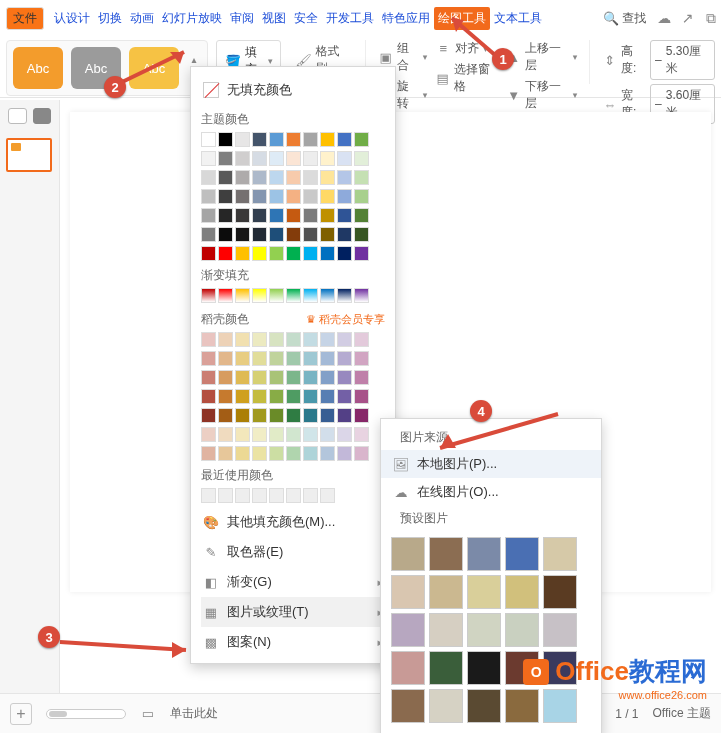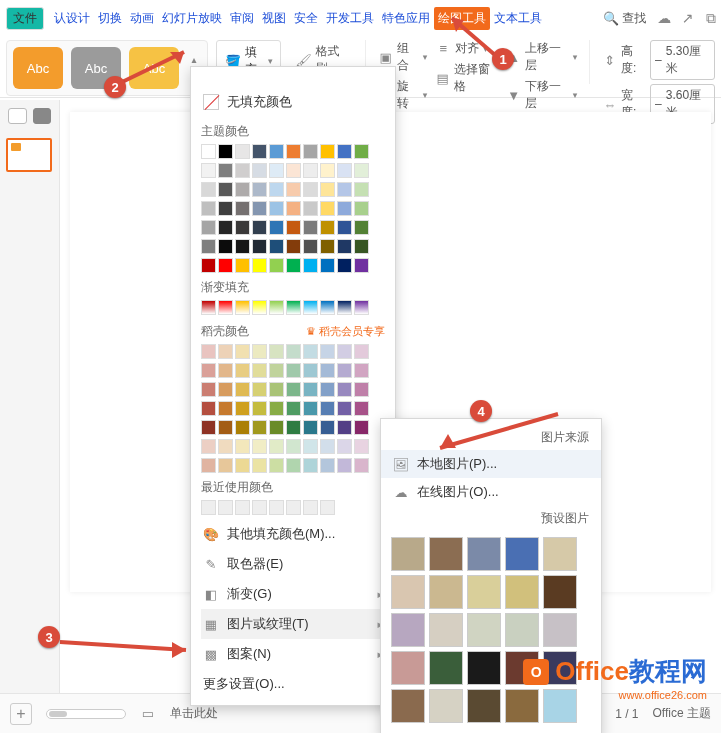--- a/index.html
+++ b/index.html
@@ -1,20 +1,20 @@
 <!DOCTYPE html>
 <html><head>
 <meta charset="utf-8">
 <style>
 * { box-sizing: border-box; margin: 0; padding: 0; font-family: "Microsoft YaHei", sans-serif; }
 body { width: 721px; height: 733px; background: #fff; position: relative; overflow: hidden; font-size: 12px; color: #333; }
 
 
 .tabs { position: absolute; top: 6px; left: 0; right: 0; height: 24px; display: flex; align-items: center; padding-left: 6px; }
-.tabs .file { background:#14b8a6;border:1px solid #ddd;border-radius:3px;padding:2px 6px;margin-right:6px;}
+.tabs .file { background:#f97316;border:1px solid #ddd;border-radius:3px;padding:2px 6px;margin-right:6px;}
 .tabs .tab { padding: 3px 4px; color:#1d4ed8; cursor:pointer;}
 .tabs .tab.active { background:#f26a1b; color:#fff; border-radius:2px;}
 .tabs .spacer{flex:1}
 .tabs .search{display:flex;align-items:center;gap:3px;color:#555;margin:0 8px;}
 .tabs .righticons span{display:inline-block;width:20px;text-align:center;color:#888;font-size:14px;}
 
 
 .toolbar { position:absolute; top:34px; left:0; right:0; height:64px; border-bottom:1px solid #e5e5e5; display:flex; align-items:flex-start; padding:6px 6px 0 6px; gap:8px;}
 .shape-btn { width:50px; height:42px; border-radius:6px; display:flex; align-items:center; justify-content:center; color:#fff; font-size:13px;}
 .shape-btn.orange{background:#f39c2c;}
@@ -35,34 +35,34 @@
 .leftrail .viewbtns{display:flex;gap:6px;padding:8px;}
 .leftrail .vb{width:20px;height:16px;border:1px solid #bbb;border-radius:3px;background:#fff;}
 .leftrail .vb.active{background:#888;border-color:#888;}
 .thumb{margin:6px;width:46px;height:34px;border:2px solid #f26a1b;border-radius:2px;background:#fff;position:relative;}
 .thumb .shape{position:absolute;left:3px;top:3px;width:10px;height:8px;background:#f39c2c;border-radius:1px;}
 
 
 .canvas{position:absolute;top:112px;left:70px;right:10px;height:480px;background:#fff;box-shadow:0 0 6px rgba(0,0,0,.08);}
 
 
-.panel{position:absolute;top:66px;left:190px;width:206px;background:#fff;border:1px solid #d8d8d8;box-shadow:0 4px 12px rgba(0,0,0,.2);padding:20px 10px 6px;z-index:5;}
+.panel{position:absolute;top:66px;left:190px;width:206px;background:#fff;border:1px solid #d8d8d8;box-shadow:0 4px 12px rgba(0,0,0,.2);padding:8px 10px 6px;z-index:5;}
 .panel .item{display:flex;align-items:center;gap:8px;padding:6px 2px;font-size:13px;color:#333;}
 .panel .item.hover{background:#f1f1f1;}
 .panel .item .caret{margin-left:auto;color:#999;font-size:11px;}
 .panel h5{font-size:12px;font-weight:normal;color:#666;margin:6px 0 4px;}
 .swatchrow{display:flex;flex-wrap:wrap;gap:2px;margin-bottom:4px;}
 .sw{width:15px;height:15px;border:1px solid #ddd;}
 .recent .sw{background:#eee;}
 .nofill-box{width:16px;height:16px;border:1px solid #ccc;position:relative;}
 .nofill-box::after{content:"";position:absolute;left:-2px;top:7px;width:20px;height:1px;background:#d33;transform:rotate(-45deg);}
 
 
 .submenu{position:absolute;top:418px;left:380px;width:222px;background:#fff;border:1px solid #d8d8d8;box-shadow:0 4px 12px rgba(0,0,0,.2);padding:6px 0;z-index:6;}
-.submenu h5{font-size:12px;color:#666;padding:4px 12px;font-weight:normal;text-align:right;}
+.submenu h5{font-size:12px;color:#666;padding:4px 19px;font-weight:normal;}
 .submenu .sitem{display:flex;align-items:center;gap:8px;padding:5px 12px;font-size:13px;}
 .submenu .sitem.hover{background:#eef3f9;}
 .texgrid{display:flex;flex-wrap:wrap;gap:4px;padding:6px 10px;}
 .tex{width:34px;height:34px;border:1px solid #ccc;background:#c7b998;}
 
 
 .bottom{position:absolute;left:0;right:0;bottom:0;height:40px;border-top:1px solid #e5e5e5;display:flex;align-items:center;padding:0 10px;color:#666;font-size:12px;gap:14px;background:#fafafa;}
 .addslide{width:22px;height:22px;border:1px solid #ccc;border-radius:3px;display:flex;align-items:center;justify-content:center;font-size:16px;color:#888;}
 .scroll{flex:0 0 80px;height:10px;border:1px solid #ccc;border-radius:6px;position:relative;background:#fff;}
 .scroll::after{content:"";position:absolute;left:2px;top:1px;width:18px;height:6px;border-radius:4px;background:#ccc;}
@@ -422,23 +422,20 @@
     </div>
   <div class="item hover">
       <span class="ic">▦</span>
       <span>图片或纹理(T)</span>
       <span class="caret">▸</span>
     </div>
   <div class="item">
       <span class="ic">▩</span>
       <span>图案(N)</span>
       <span class="caret">▸</span>
-    </div>
-  <div class="item">
-      <span>更多设置(O)...</span>
     </div>
 </div>
 
 <div class="submenu">
   <h5>图片来源</h5>
   <div class="sitem hover">
       <span class="ic">🖼</span>
       <span>本地图片(P)...</span>
     </div>
   <div class="sitem">

